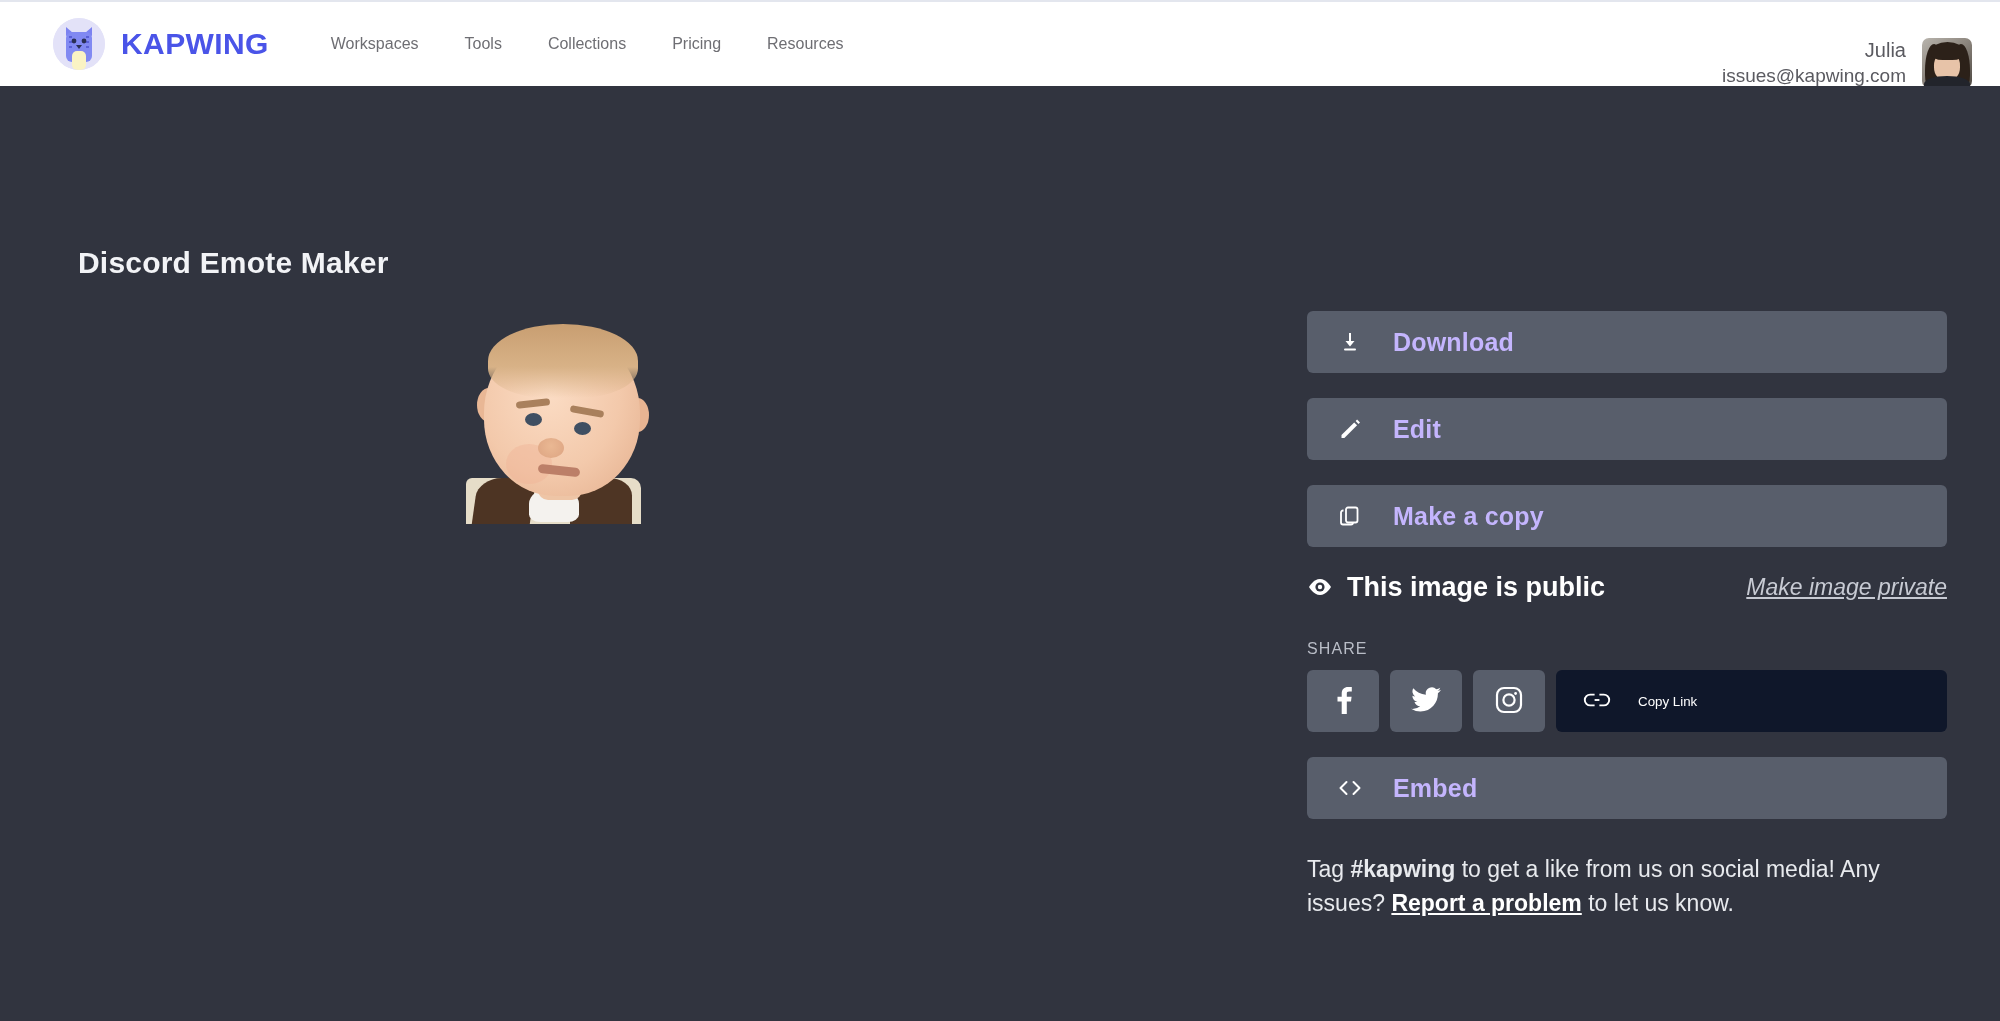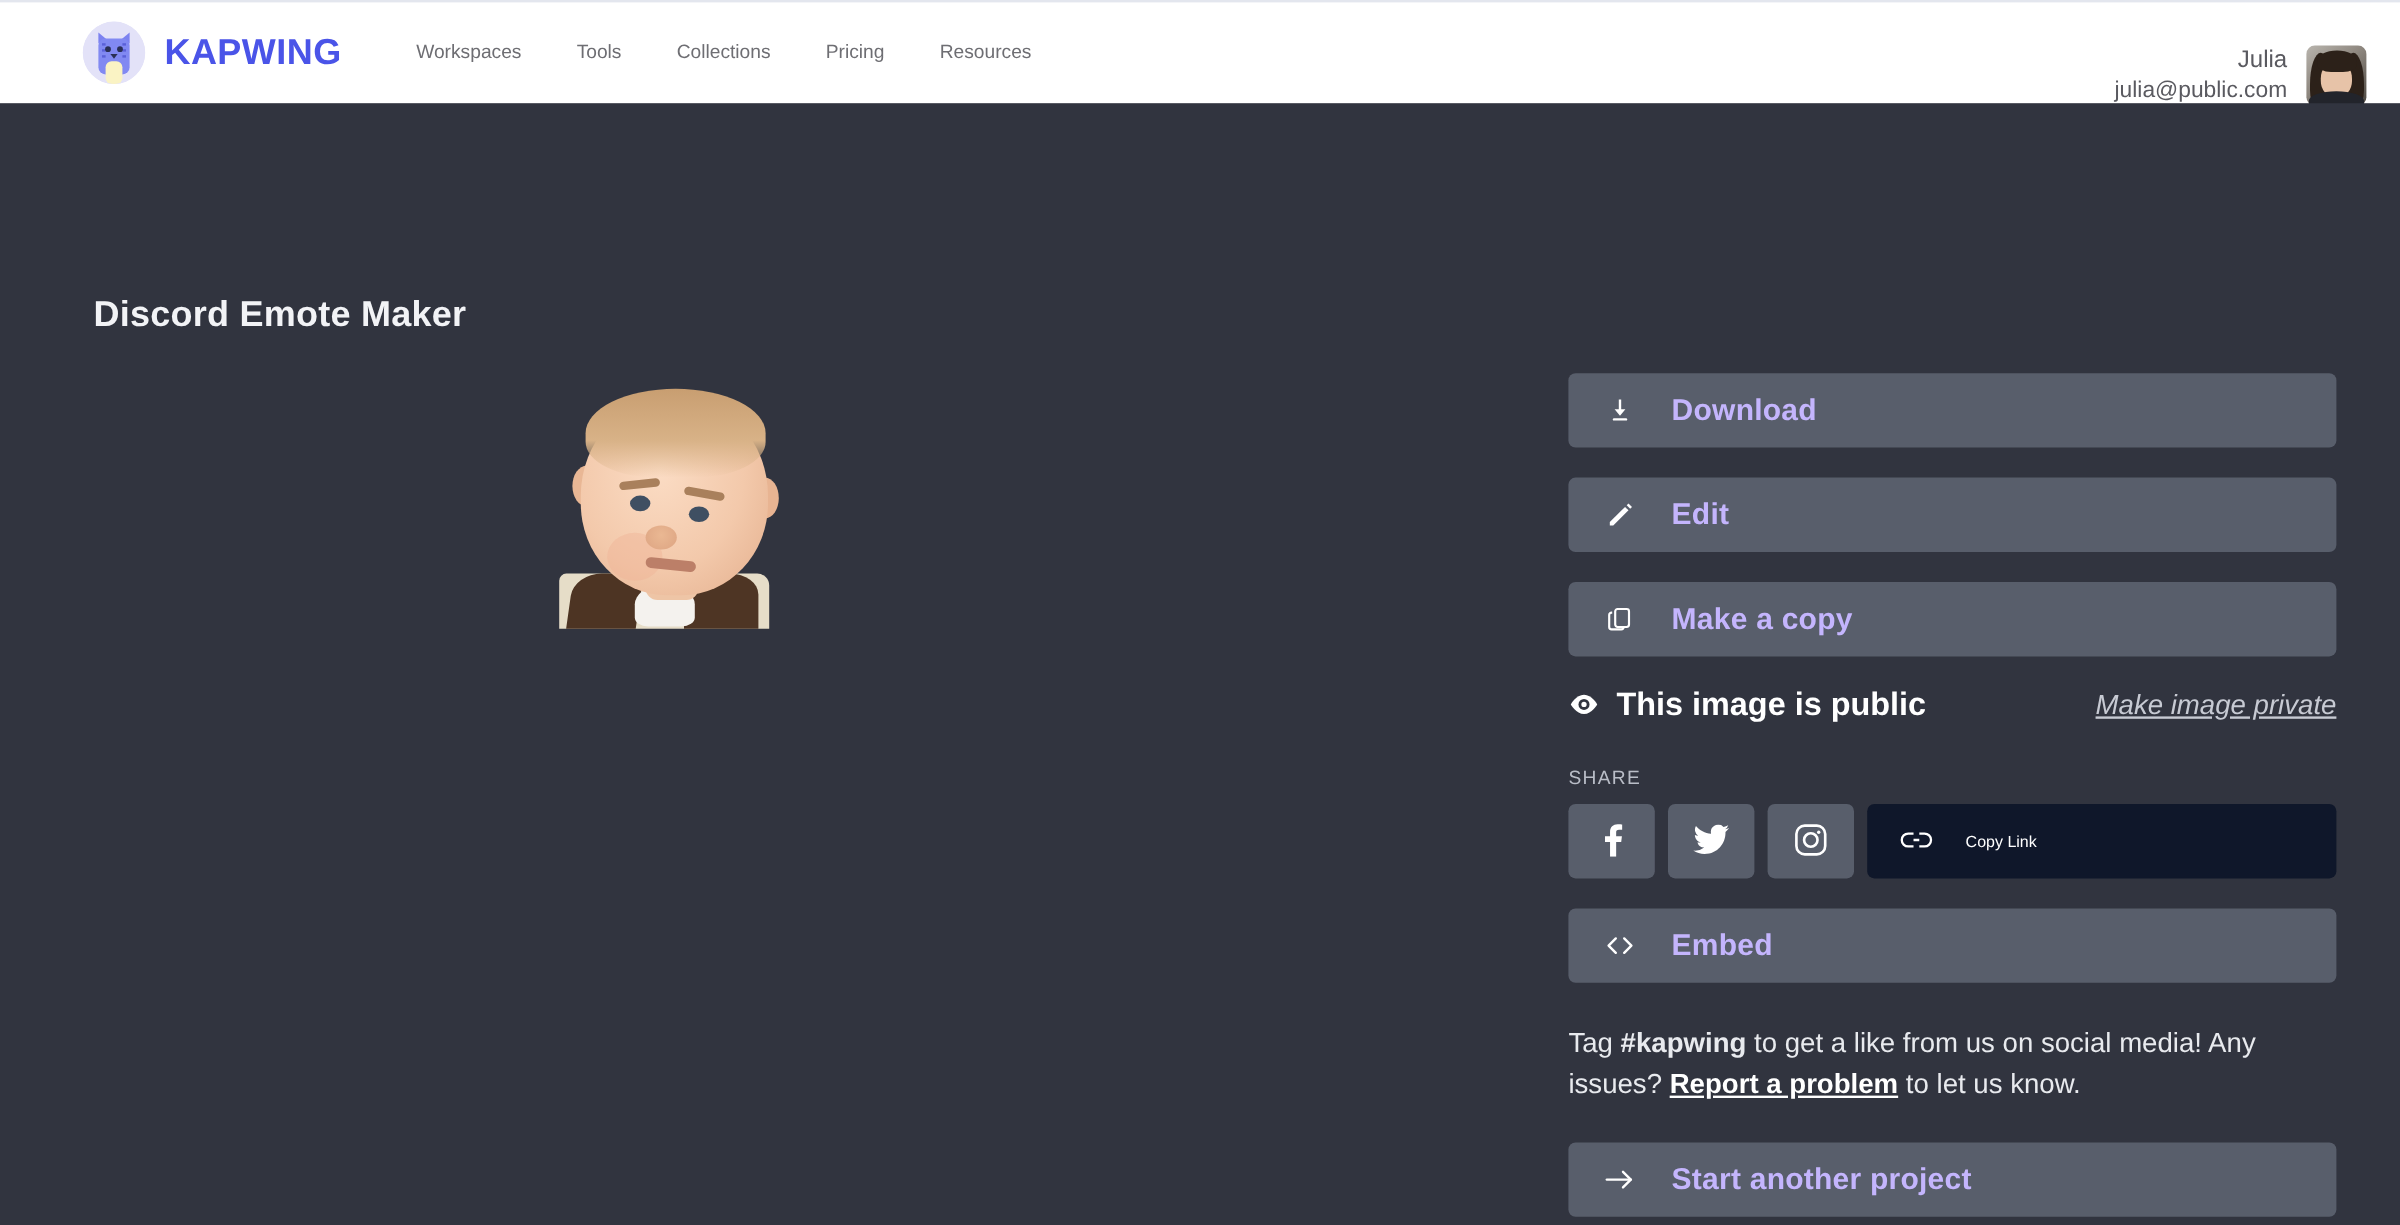--- a/index.html
+++ b/index.html
@@ -10,21 +10,20 @@
     overflow: hidden;
   }
 
   
   .header {
     position: relative;
     width: 2000px; height: 86px;
     background: #ffffff;
     display: flex; align-items: center;
     border-top: 2px solid #e3e6ee;
-    padding-left: 16px;
   }
   .brand { display: flex; align-items: center; margin-left: 53px; }
   .brand-logo {
     width: 52px; height: 52px; border-radius: 50%;
     background: #e3e2f8;
     position: relative; overflow: hidden;
     flex: none;
   }
   .brand-name {
     margin-left: 16px;
@@ -255,21 +254,21 @@
     <span class="nav-item">Workspaces</span>
     <span class="nav-item">Tools</span>
     <span class="nav-item">Collections</span>
     <span class="nav-item">Pricing</span>
     <span class="nav-item">Resources</span>
   </nav>
 
   <div class="user-area">
     <div class="user-text">
       <div class="user-name">Julia</div>
-      <div class="user-email">julia@public.com</div>
+      <div class="user-email">issues@kapwing.com</div>
     </div>
     <div class="avatar">
       <div class="hairL"></div>
       <div class="hairR"></div>
       <div class="face"></div>
       <div class="hairTop"></div>
       <div class="shoulder"></div>
     </div>
   </div>
 </div>
@@ -388,24 +387,15 @@
           <path d="M17.5 4l6 6-6 6"></path>
         </svg>
       </span>
       <span class="blabel">Embed</span>
     </button>
 
     <div class="note">
       <span>Tag </span><b>#kapwing</b><span> to get a like from us on social media! Any issues? </span><a>Report a problem</a><span> to let us know.</span>
     </div>
 
-    <button class="btn btn-last">
-      <span class="bicon">
-        <svg width="28" height="20" viewBox="0 0 28 20" fill="none" stroke="#fff" stroke-width="2" stroke-linecap="round" stroke-linejoin="round" aria-hidden="true">
-          <path d="M3 10h20"></path>
-          <path d="M16.5 3.5 23 10l-6.5 6.5"></path>
-        </svg>
-      </span>
-      <span class="blabel">Start another project</span>
-    </button>
 
   </div>
 </div>
 
 </body></html>

